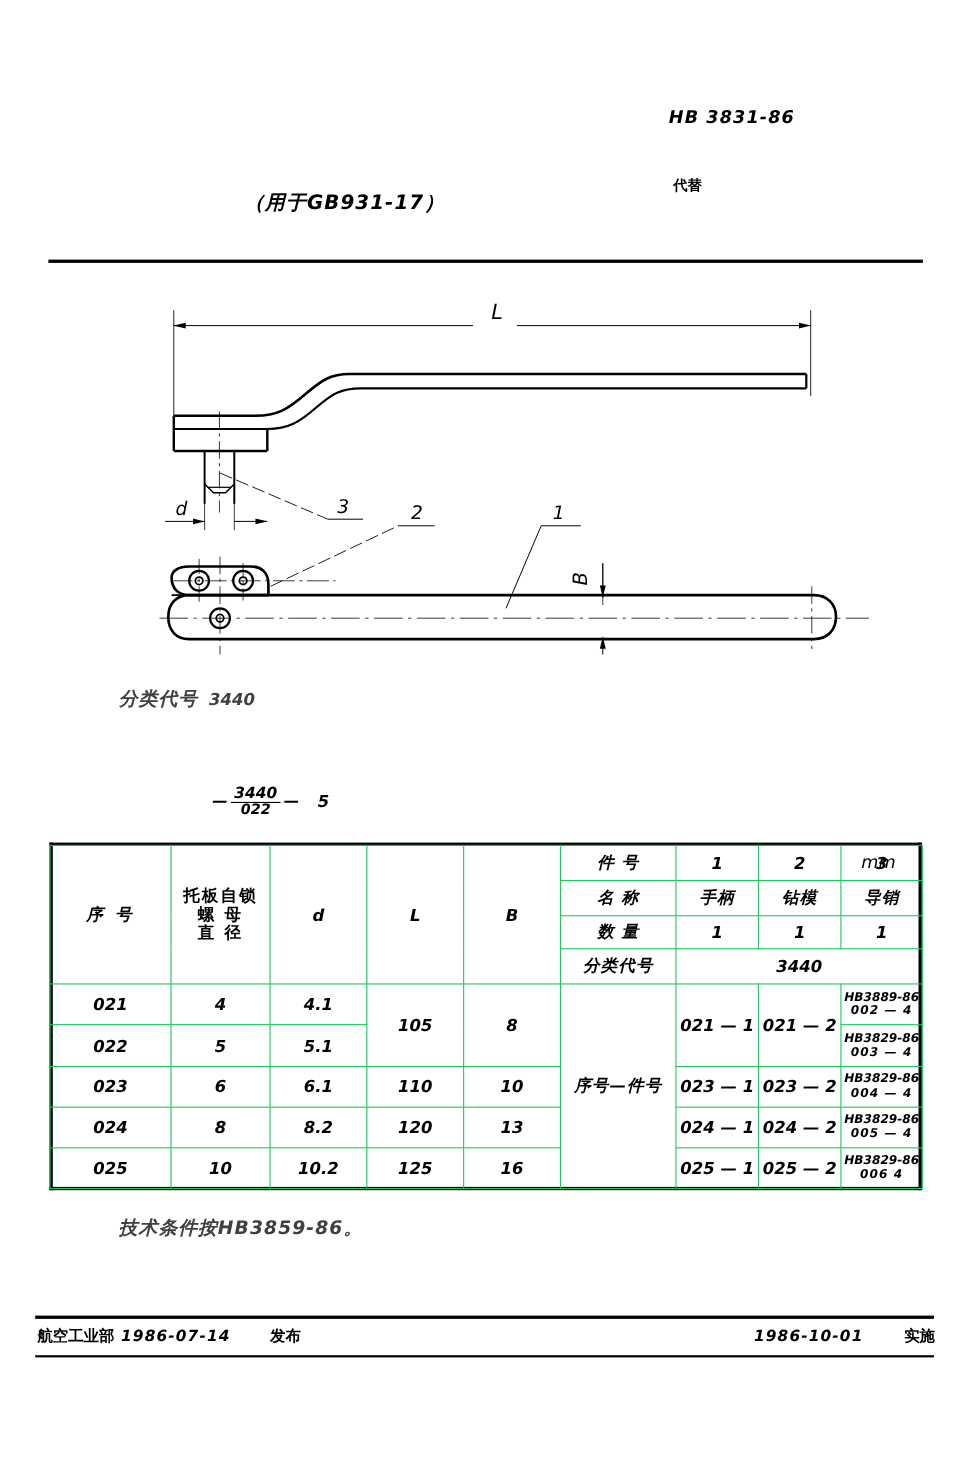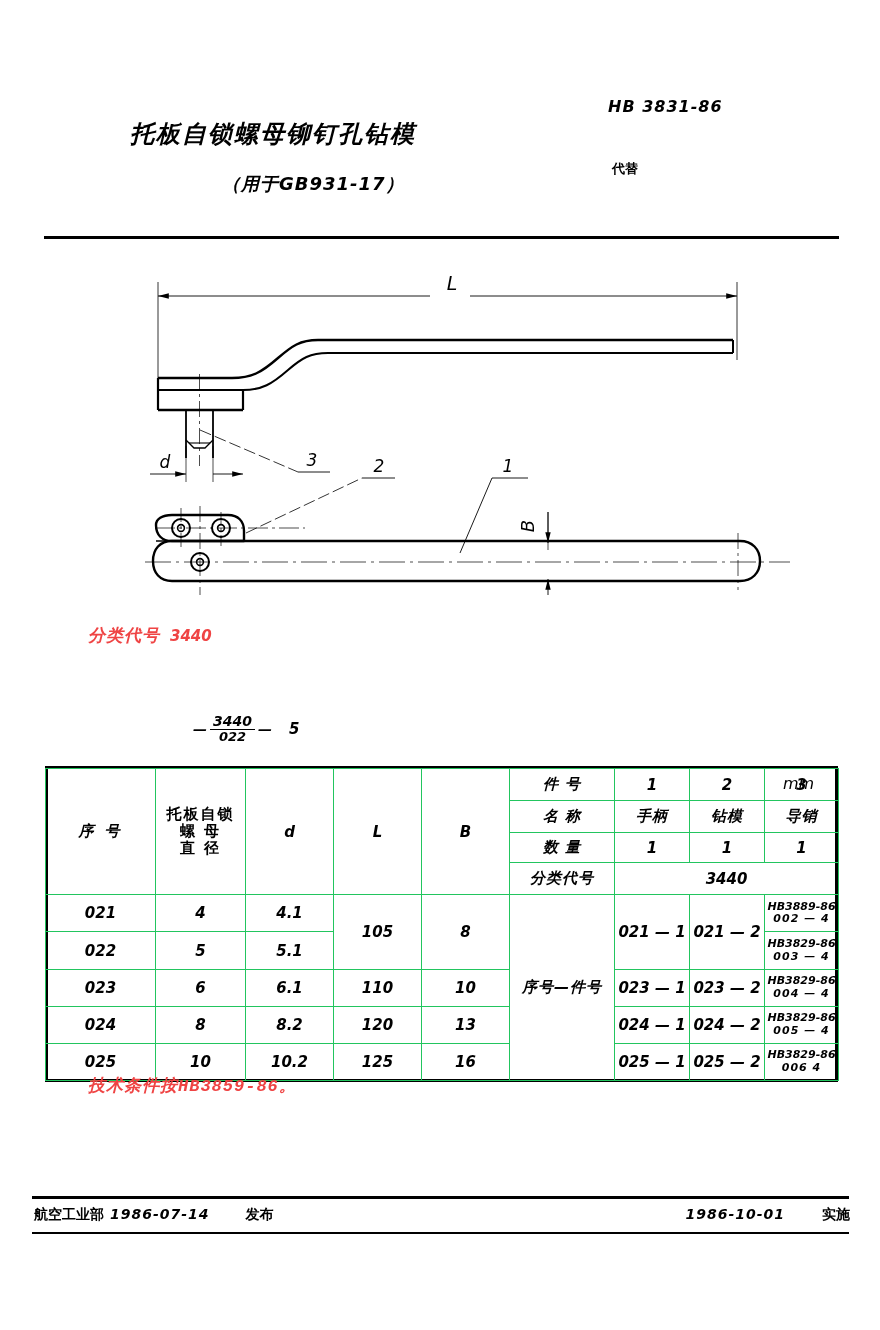--- a/index.html
+++ b/index.html
@@ -103,45 +103,45 @@
     width: 880px;
     height: 370px;
   }
 
   
   .note {
     position: absolute;
     font-family: "DejaVu Sans", sans-serif;
     font-style: italic;
     font-weight: bold;
-    color: #ef4444;
+    color: #404040;
+    margin-left: 20px;
   }
   .note-class {
     left: 88px;
     top: 624px;
     font-size: 17px;
     letter-spacing: 1px;
   }
   .note-class .val {
     font-size: 15px;
     margin-left: 10px;
     letter-spacing: 0;
   }
   .note-mark {
     left: 88px;
     top: 672px;
     font-size: 17px;
     letter-spacing: 0.5px;
   }
   .note-tech {
     left: 88px;
-    top: 1074px;
+    top: 1105px;
     font-size: 17px;
     letter-spacing: 1px;
-    font-family: Liberation Mono, monospace;
   }
 
   .frac {
     position: absolute;
     left: 190px;
     top: 714px;
     font-family: "DejaVu Sans", sans-serif;
     font-style: italic;
     font-weight: bold;
     font-size: 14px;
@@ -261,21 +261,20 @@
     font-family: "DejaVu Sans", sans-serif;
   }
   .footer-right .date { font-style: italic; letter-spacing: 1px; }
   .footer-right .act { margin-left: 37px; }
 </style>
 </head>
 <body>
 
 <div id="page">
 
-  <div class="main-title">托板自锁螺母铆钉孔钻模</div>
   <div class="sub-title">（用于GB931-17）</div>
   <div class="std-number">HB 3831-86</div>
   <div class="replaces">代替</div>
 
   <div class="rule-top"></div>
 
   <svg class="drawing" viewBox="0 0 880 370" xmlns="http://www.w3.org/2000/svg">
     <defs>
       <marker id="arrL" markerWidth="12" markerHeight="8" refX="0" refY="4" orient="auto">
         <path d="M12,1 L0,4 L12,7 Z" fill="#000"></path>

